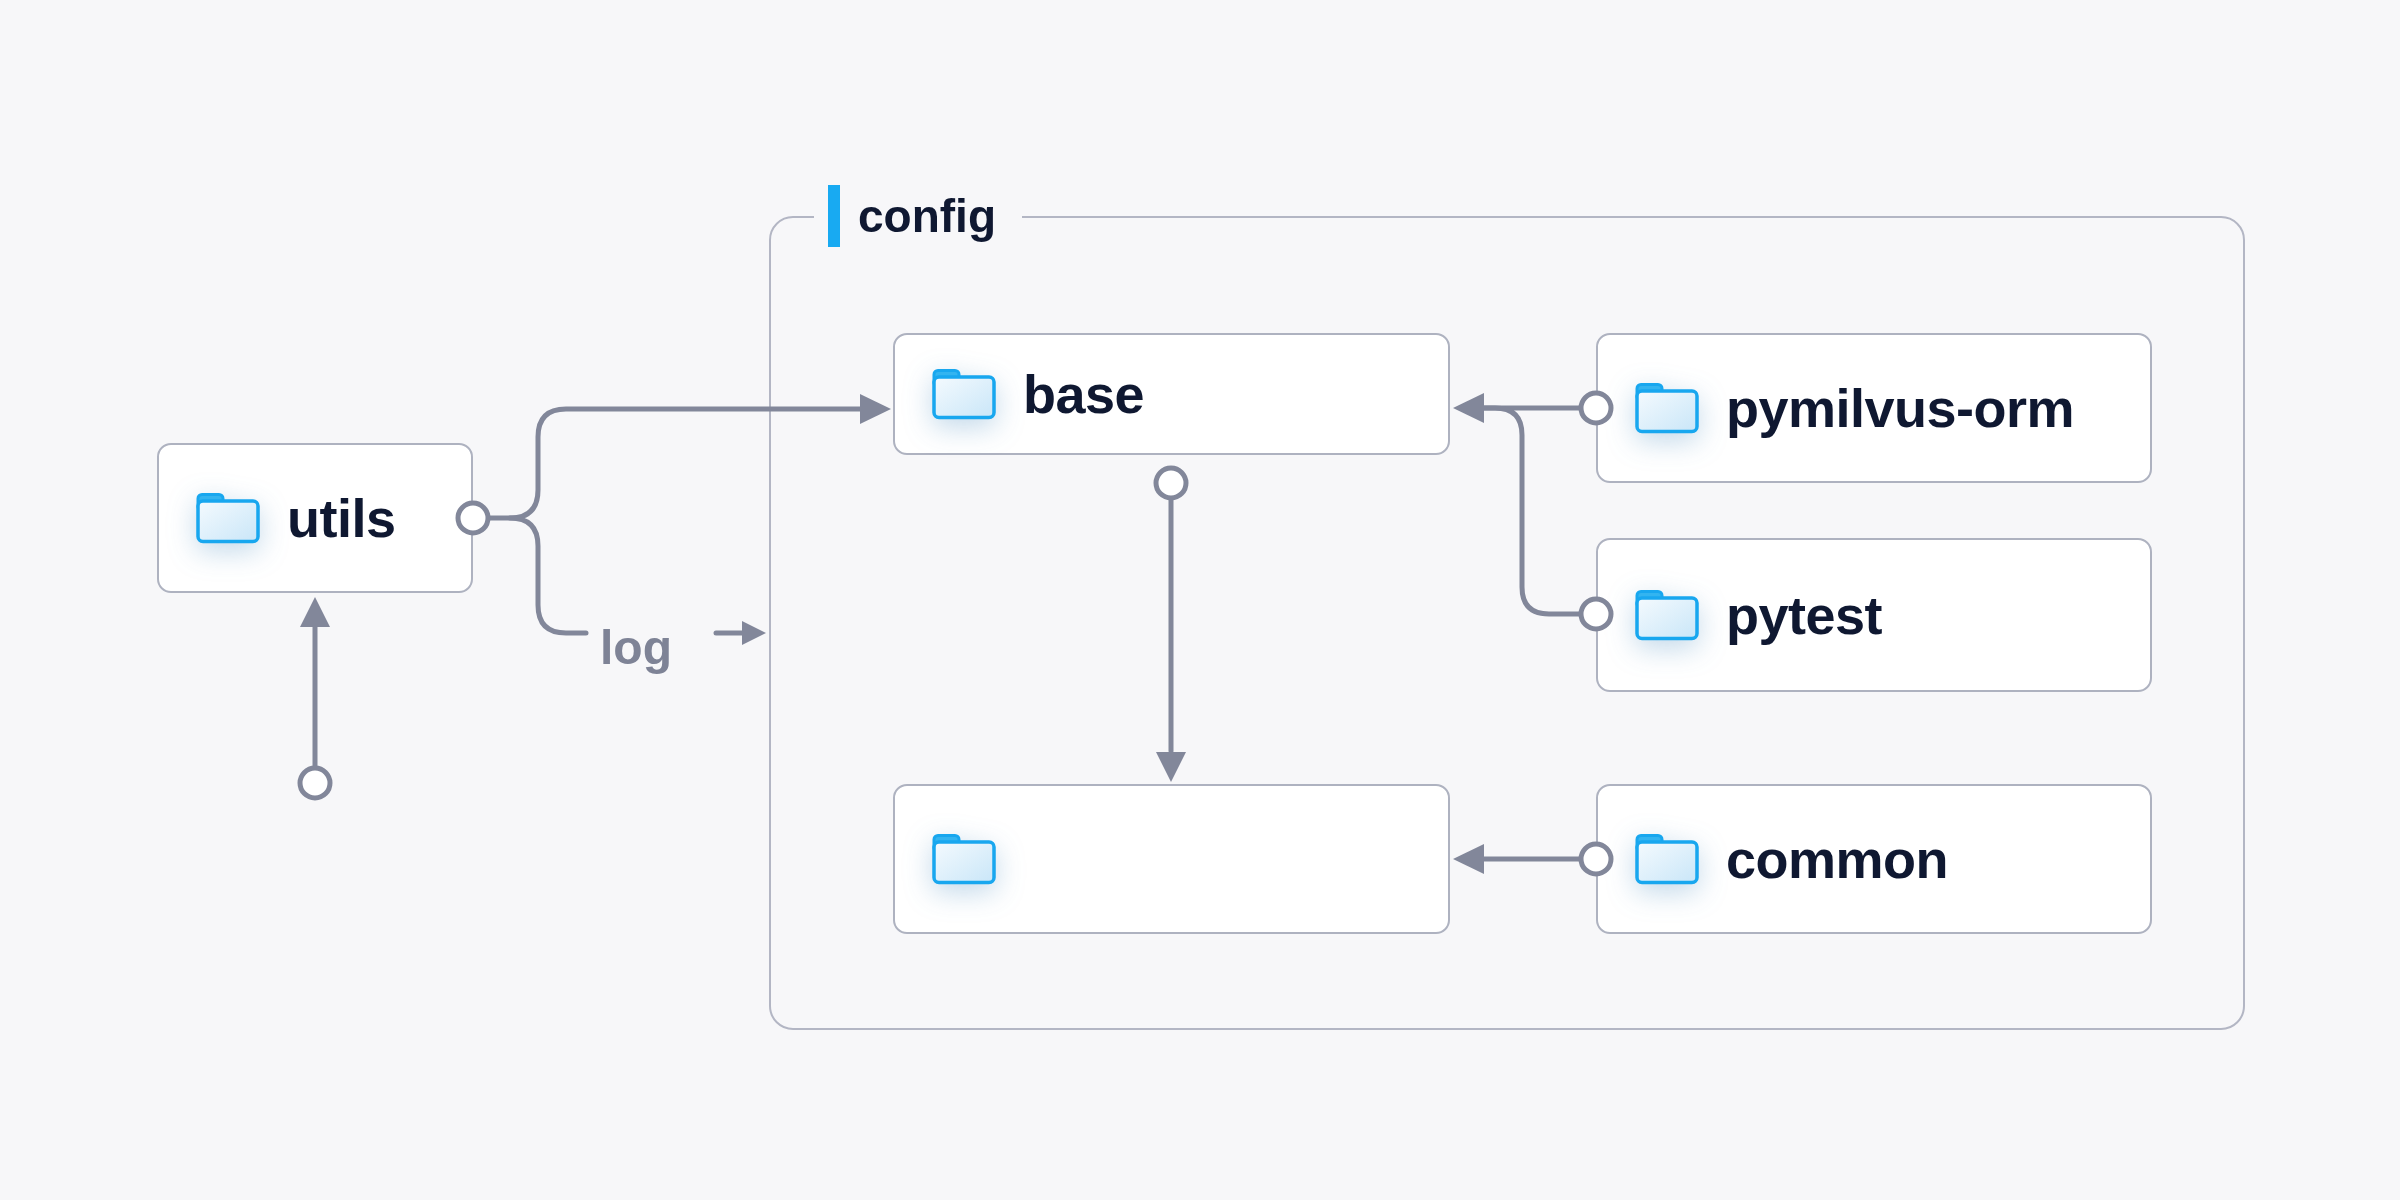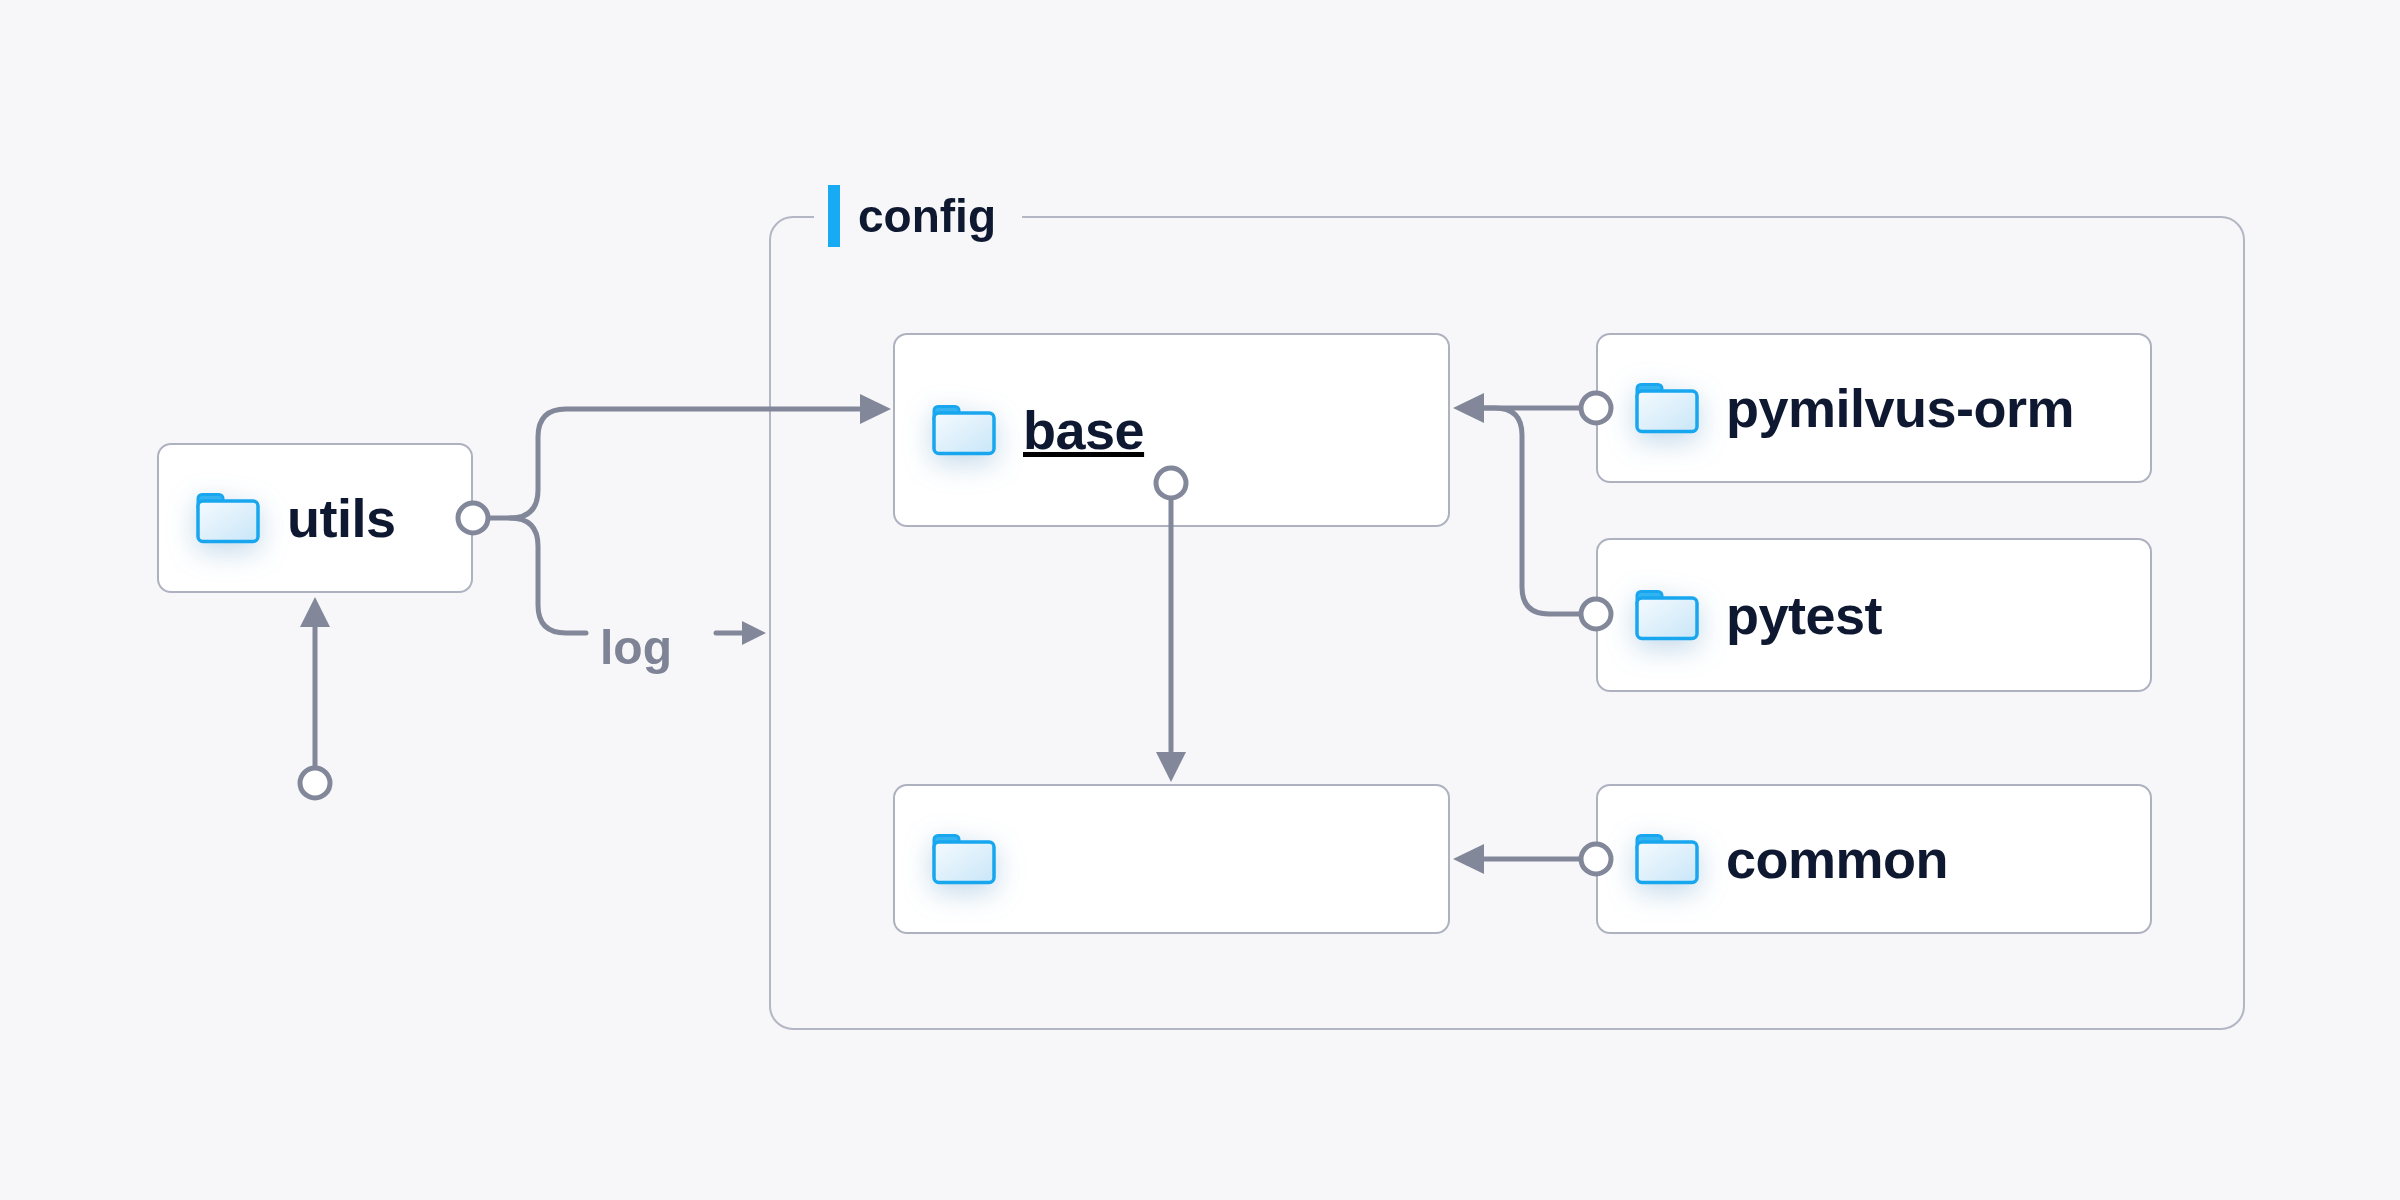--- a/index.html
+++ b/index.html
@@ -30,21 +30,21 @@
   }
   .node .label {
     margin-left:26px; font-size:54px; font-weight:700; color:#0f1831;
     letter-spacing:-0.5px; line-height:1;
   }
   .folder { width:66px; height:54px; flex:0 0 auto;
     filter:drop-shadow(0 8px 14px rgba(40,120,180,0.28)); }
 
   .node-utils     { left:157px;  top:443px; width:316px; height:150px; }
   .node-config    { left:157px;  top:783px; width:316px; height:152px; }
-  .node-base      { left:893px;  top:333px; width:557px; height:194px;text-decoration:underline; }
+  .node-base      { left:893px;  top:333px; width:557px; height:122px; }
   .node-pymilvus  { left:1596px; top:333px; width:556px; height:150px; }
   .node-check     { left:1596px; top:538px; width:556px; height:154px; }
   .node-testcases { left:893px;  top:784px; width:557px; height:150px; }
   .node-common    { left:1596px; top:784px; width:556px; height:150px; }
 
   
   .connectors { position:absolute; left:0; top:0; z-index:3; pointer-events:none; }
   .edge { stroke:#82879a; stroke-width:5; fill:none; stroke-linecap:round; }
   .head { fill:#82879a; stroke:none; }
   .dot  { fill:#ffffff; stroke:#82879a; stroke-width:5; }

